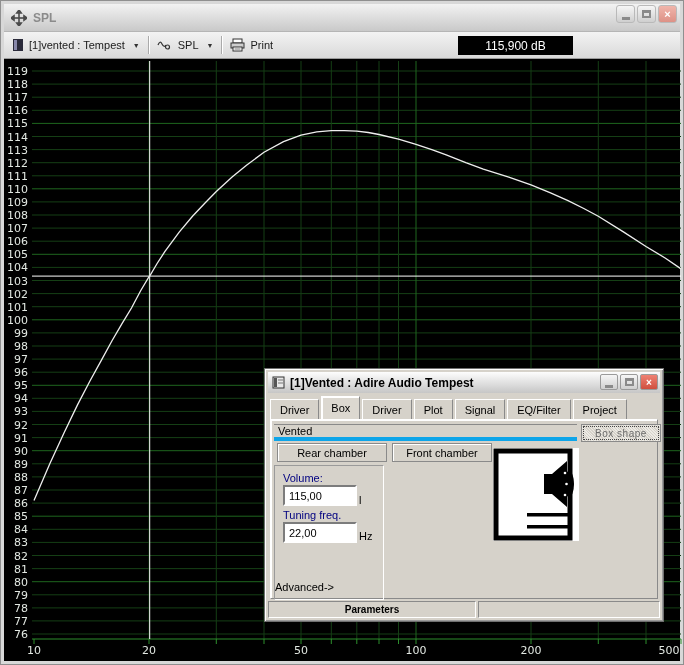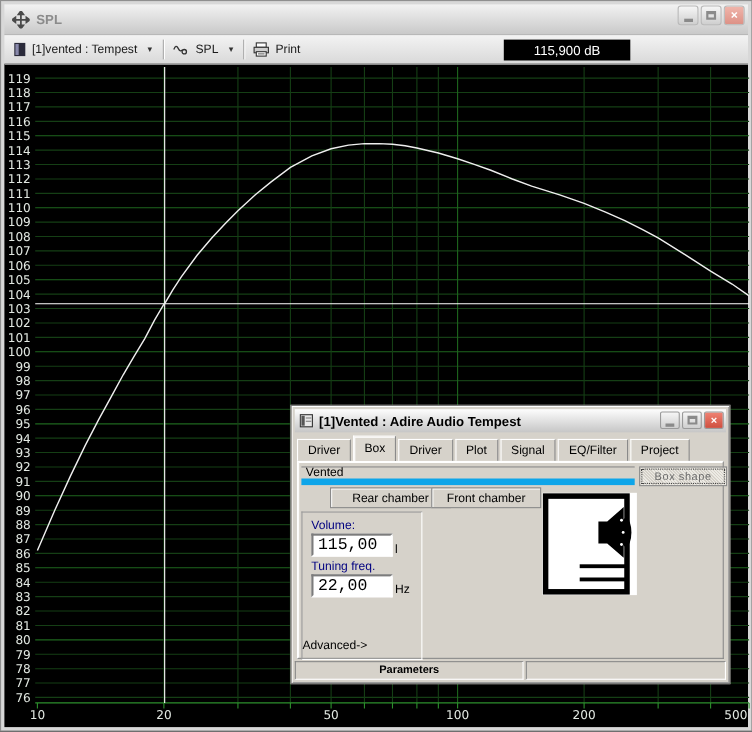--- a/index.html
+++ b/index.html
@@ -45,36 +45,36 @@
   .dlg .capbtns{right:5px;top:5px;}
   .dlg .capbtn{width:18px;height:16px;border-radius:2px;font-size:10px;}
   .tabs{position:absolute;left:5px;top:28px;right:5px;height:22px;display:flex;align-items:flex-end;}
   .tab{height:19px;padding:0 9px;display:flex;align-items:center;background:#d6d2ca;
        border:1px solid #8a8a8a;border-bottom:none;border-top-color:#fff;border-left-color:#fff;
        margin-right:2px;position:relative;}
   .tab.active{height:22px;background:#dcd8d0;z-index:2;box-shadow:inset 1px 1px 0 #fff;}
   .page{position:absolute;left:5px;top:50px;right:5px;bottom:22px;background:#d6d2ca;
         border:1px solid #8a8a8a;border-top-color:#fff;border-left-color:#fff;box-shadow:inset 1px 1px 0 #fff;}
   .ventedstrip{position:absolute;left:3px;top:4px;width:303px;height:17px;
-               border-top:1px solid #8a8a8a;border-bottom:6px solid #0ea5e9;display:flex;align-items:center;
+               border-top:1px solid #8a8a8a;border-bottom:4px solid #0ea5e9;display:flex;align-items:center;
                padding-left:4px;box-sizing:border-box;}
   .boxshape{position:absolute;left:310px;top:4px;width:78px;height:16px;font-size:10px;color:#6a6a6a;
             border:1px solid #8a8a8a;outline:1px dotted #444;outline-offset:-3px;
             background:repeating-linear-gradient(45deg,#d6d2ca 0 1px,#eceae4 1px 2px);
             display:flex;align-items:center;justify-content:center;letter-spacing:0.5px;}
   .chambtn{position:absolute;top:23px;height:19px;background:#d6d2ca;border:1px solid #8a8a8a;
            box-shadow:inset 1px 1px 0 #fff;display:flex;align-items:center;justify-content:center;box-sizing:border-box;}
-  .chambtn.rear{left:6px;width:110px;margin-left:23px;}
+  .chambtn.rear{left:6px;width:110px;}
   .chambtn.front{left:121px;width:100px;}
   .grp{position:absolute;left:3px;top:45px;width:110px;height:135px;
        border:1px solid #9a9a9a;border-bottom-color:#fff;border-right-color:#fff;box-sizing:border-box;}
   .flabel{position:absolute;left:8px;color:#000080;}
   .edit{position:absolute;left:8px;width:66px;height:17px;background:#fff;
         border:2px solid;border-color:#7c7c7c #fff #fff #7c7c7c;box-sizing:content-box;
-        font-size:15px;font-family:Liberation Mono, monospace;padding:0 0 0 4px;display:flex;align-items:center;}
+        font-size:11px;font-family:Liberation Sans, sans-serif;padding:0 0 0 4px;display:flex;align-items:center;}
   .unit{position:absolute;left:84px;color:#000;}
   .advanced{position:absolute;left:0;right:0;bottom:6px;text-align:left;color:#000;}
   .diagram{position:absolute;left:222px;top:28px;width:86px;height:93px;background:#fff;}
   .statusbar{position:absolute;left:3px;bottom:3px;right:3px;height:17px;display:flex;gap:2px;}
   .statuspanel{border:1px solid;border-color:#8a8a8a #fff #fff #8a8a8a;background:#d6d2ca;
                display:flex;align-items:center;justify-content:center;box-sizing:border-box;}
   .statuspanel.left{width:208px;font-weight:bold;font-size:10px;}
   .statuspanel.right{flex:1;}
 </style>
 </head>

